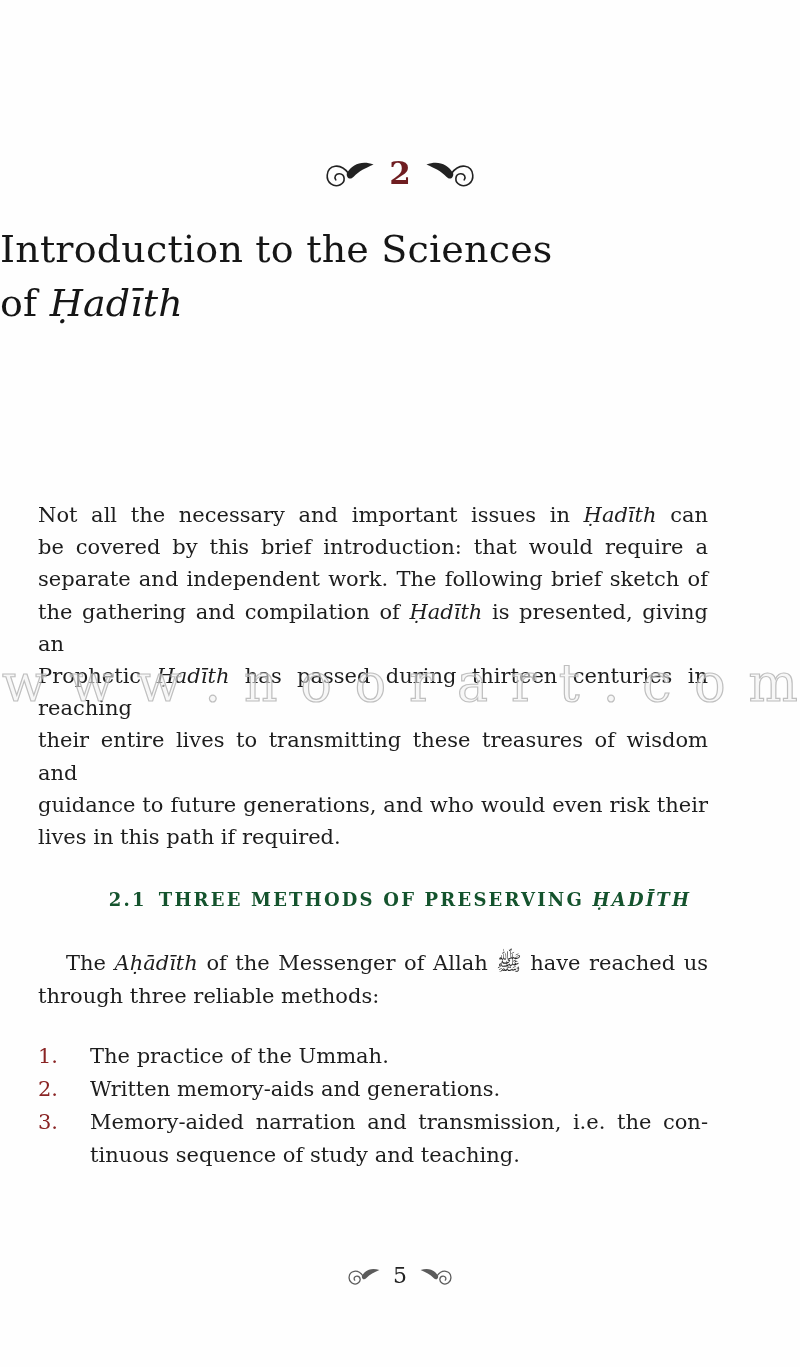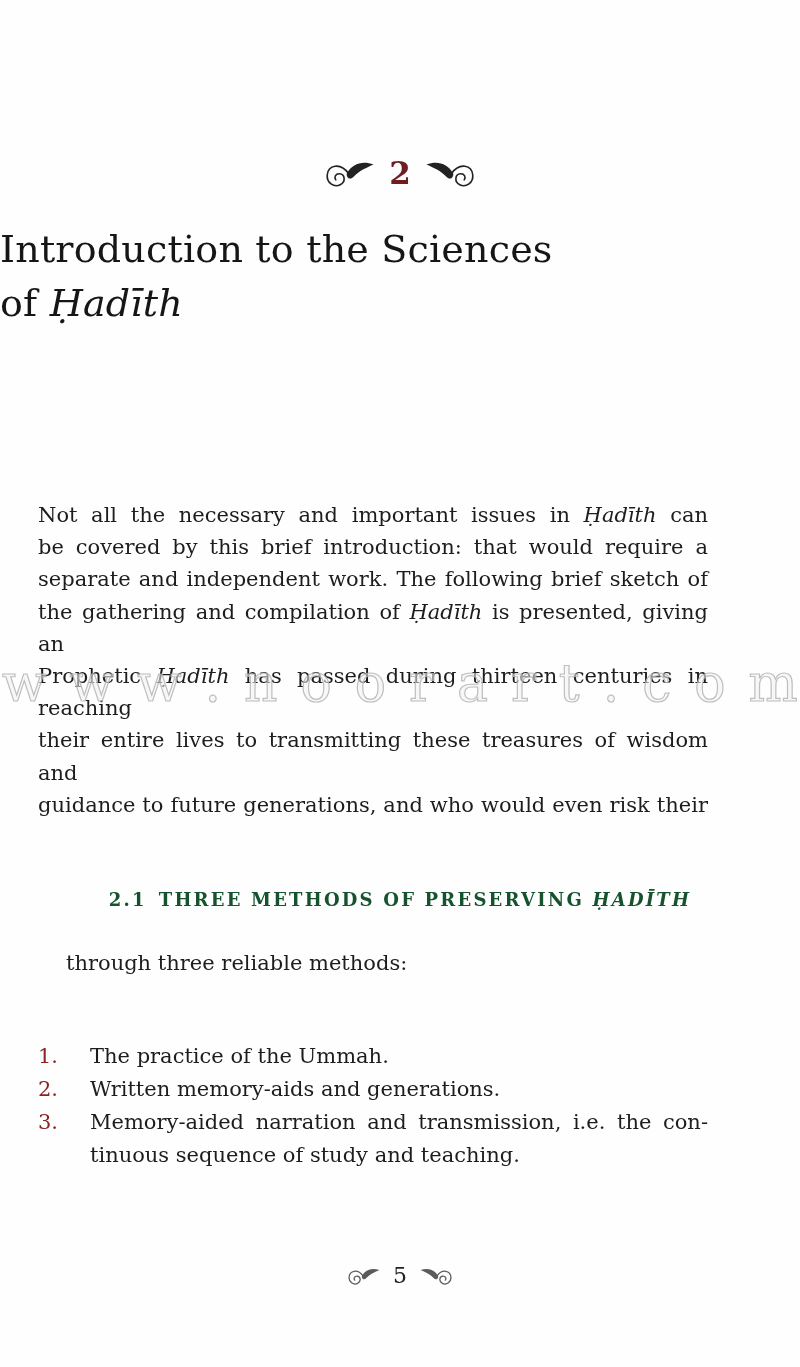--- a/index.html
+++ b/index.html
@@ -150,29 +150,31 @@
   </h1>
 
   <div class="body para1">
       <div class="line jline"><span>Not all the necessary and important issues in </span><i>Ḥadīth</i><span> can</span></div>
       <div class="line jline"><span>be covered by this brief introduction: that would require a</span></div>
       <div class="line jline"><span>separate and independent work. The following brief sketch of</span></div>
       <div class="line jline"><span>the gathering and compilation of </span><i>Ḥadīth</i><span> is presented, giving an</span></div>
       <div class="line jline"><span>Prophetic </span><i>Ḥadīth</i><span> has passed during thirteen centuries in reaching</span></div>
       <div class="line jline"><span>their entire lives to transmitting these treasures of wisdom and</span></div>
       <div class="line jline"><span>guidance to future generations, and who would even risk their</span></div>
+      <div class="line"><span>lives in this path if required.</span></div>
     </div>
 
   <div class="watermark"><span>w</span><span>w</span><span>w</span><span>.</span><span>n</span><span>o</span><span>o</span><span>r</span><span>a</span><span>r</span><span>t</span><span>.</span><span>c</span><span>o</span><span>m</span></div>
 
   <div class="section-heading">
     <span class="sec-num">2.1</span><span class="sec-text"><span>THREE METHODS OF PRESERVING </span><i>ḤADĪTH</i></span>
   </div>
 
   <div class="body para2 indent-first">
+      <div class="line jline"><span>The </span><i>Aḥādīth</i><span> of the Messenger of Allah ﷺ have reached us</span></div>
       <div class="line"><span>through three reliable methods:</span></div>
     </div>
 
   <div class="body list">
       <div class="li-row">
         <span class="li-num">1.</span>
         <div class="li-text">
           <div class="line"><span>The practice of the Ummah.</span></div>
         </div>
       </div>

